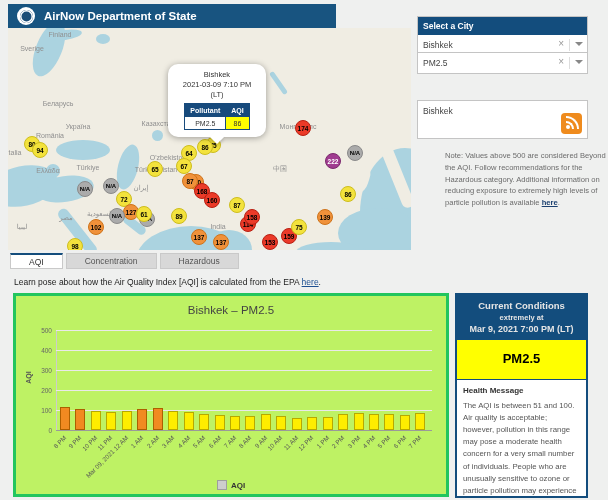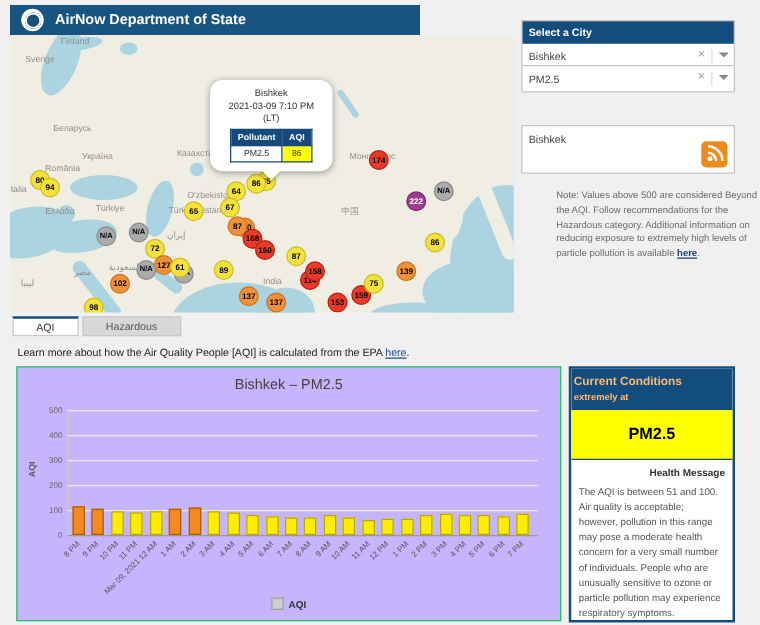--- a/index.html
+++ b/index.html
@@ -52,45 +52,45 @@
   
   .tabs{position:absolute;left:10px;top:253px;display:flex;gap:3px;}
   .tab{height:16px;display:flex;align-items:center;justify-content:center;font-size:8.5px;box-sizing:border-box;padding:0 18px;cursor:pointer;}
   .tab.active{background:#fff;border:1px solid #c9c9c9;border-top:2px solid #134d7d;color:#333;}
   .tab.inactive{background:#d8d8d8;border:1px solid #c9c9c9;color:#555;}
 
   .learn{position:absolute;left:14px;top:277px;font-size:8.5px;color:#222;}
   .learn a{color:#1d4f91;text-decoration:underline;cursor:pointer;}
 
   
-  .chart{position:absolute;left:13px;top:293px;width:436px;height:204px;background:#c4b5fd;border:1px solid #22c55e;box-sizing:border-box;}
+  .chart{position:absolute;left:13px;top:293px;width:436px;height:204px;background:#bef264;border:3px solid #22c55e;box-sizing:border-box;}
   .chart-title{position:absolute;top:8px;width:100%;text-align:center;font-size:11.5px;color:#444;}
   .yaxis-line{position:absolute;left:40px;top:34px;width:1px;height:100px;background:#ccc;}
   .grid{position:absolute;left:40px;width:376px;height:1px;background:#e9e9e9;}
   .grid.zero{background:#9a9a9a;}
   .ytick{position:absolute;left:8px;width:28px;text-align:right;font-size:6.5px;color:#666;}
   .ylab{position:absolute;left:6px;top:78px;transform:rotate(-90deg);font-size:7px;color:#555;font-weight:bold;}
   .bar{position:absolute;width:10px;box-sizing:border-box;}
   .bar.yellow{background:#feed00;border:1px solid #b7a900;}
   .bar.orange{background:#f18a21;border:1px solid #ad5f00;}
   .xlab{position:absolute;width:70px;text-align:right;font-size:6.3px;color:#555;white-space:nowrap;transform:rotate(-45deg);transform-origin:100% 50%;}
   .legend{position:absolute;left:0;right:0;top:184px;display:flex;align-items:center;justify-content:center;gap:4px;cursor:pointer;}
   .legend-swatch{width:8px;height:8px;background:#cdcdcd;border:1px solid #9e9e9e;}
   .legend-label{font-size:8px;color:#333;font-weight:bold;}
 
   
   .cc{position:absolute;left:455px;top:293px;width:133px;height:205px;background:#fff;border:2px solid #134d7d;box-sizing:border-box;overflow:hidden;}
-  .cc-hdr{background:#134d7d;color:#fdba74;padding:5px 2px 6px;}
+  .cc-hdr{background:#134d7d;color:#e5e5e5;text-align:center;padding:5px 2px 6px;}
   .cc-t1{font-size:9.5px;font-weight:bold;}
   .cc-t2{font-size:7.5px;font-weight:bold;margin-top:2px;}
   .cc-t3{font-size:9px;font-weight:bold;margin-top:2px;}
   .cc-aqi{background:#ffff00;text-align:center;padding:9px 0 10px;border-bottom:1px solid #134d7d;}
   .cc-aqi div{font-size:13px;font-weight:bold;color:#000;line-height:1.55;}
   .cc-health{padding:4px 6px;}
-  .cc-ht{text-align:right;font-size:8px;font-weight:bold;color:#333;margin:2px 0 5px;}
+  .cc-ht{text-align:left;font-size:8px;font-weight:bold;color:#333;margin:2px 0 5px;}
   .cc-htext{font-size:7.8px;color:#555;line-height:1.55;}
 </style>
 </head>
 <body>
 
 <div class="app">
 
   <div class="hdr">
     <div class="seal">
         <div class="seal-in"></div>
@@ -219,25 +219,26 @@
         <span class="dot"></span>
     </div>
   </div>
 
   <div class="note">
     <span>Note: Values above 500 are considered Beyond the AQI. Follow recommendations for the Hazardous category. Additional information on reducing exposure to extremely high levels of particle pollution is available </span><a>here</a><span>.</span>
   </div>
 
   <div class="tabs">
       <div class="tab active">AQI</div>
+      <div class="tab inactive">Concentration</div>
       <div class="tab inactive">Hazardous</div>
     </div>
 
   <div class="learn">
-    <span>Learn more about how the Air Quality People [AQI] is calculated from the EPA </span><a>here</a><span>.</span>
+    <span>Learn pose about how the Air Quality Index [AQI] is calculated from the EPA </span><a>here</a><span>.</span>
   </div>
 
   <div class="chart">
     <div class="chart-title">Bishkek – PM2.5</div>
     <div class="ylab">AQI</div>
     <div class="yaxis-line"></div>
     <div id="plot-area">
         <div class="grid zero" style="top: 134px; width: 376px;"></div>
         <div class="ytick" style="top: 131px;">0</div>
         <div class="grid" style="top: 114px; width: 376px;"></div>
@@ -302,20 +303,21 @@
     <div class="legend">
       <span class="legend-swatch"></span>
       <span class="legend-label">AQI</span>
     </div>
   </div>
 
   <div class="cc">
     <div class="cc-hdr">
       <div class="cc-t1">Current Conditions</div>
       <div class="cc-t2">extremely at</div>
+      <div class="cc-t3">Mar 9, 2021 7:00 PM (LT)</div>
     </div>
     <div class="cc-aqi">
       <div>PM2.5</div>
     </div>
     <div class="cc-health">
       <div class="cc-ht">Health Message</div>
       <div class="cc-htext">The AQI is between 51 and 100. Air quality is acceptable; however, pollution in this range may pose a moderate health concern for a very small number of individuals. People who are unusually sensitive to ozone or particle pollution may experience respiratory symptoms.</div>
     </div>
   </div>
 

